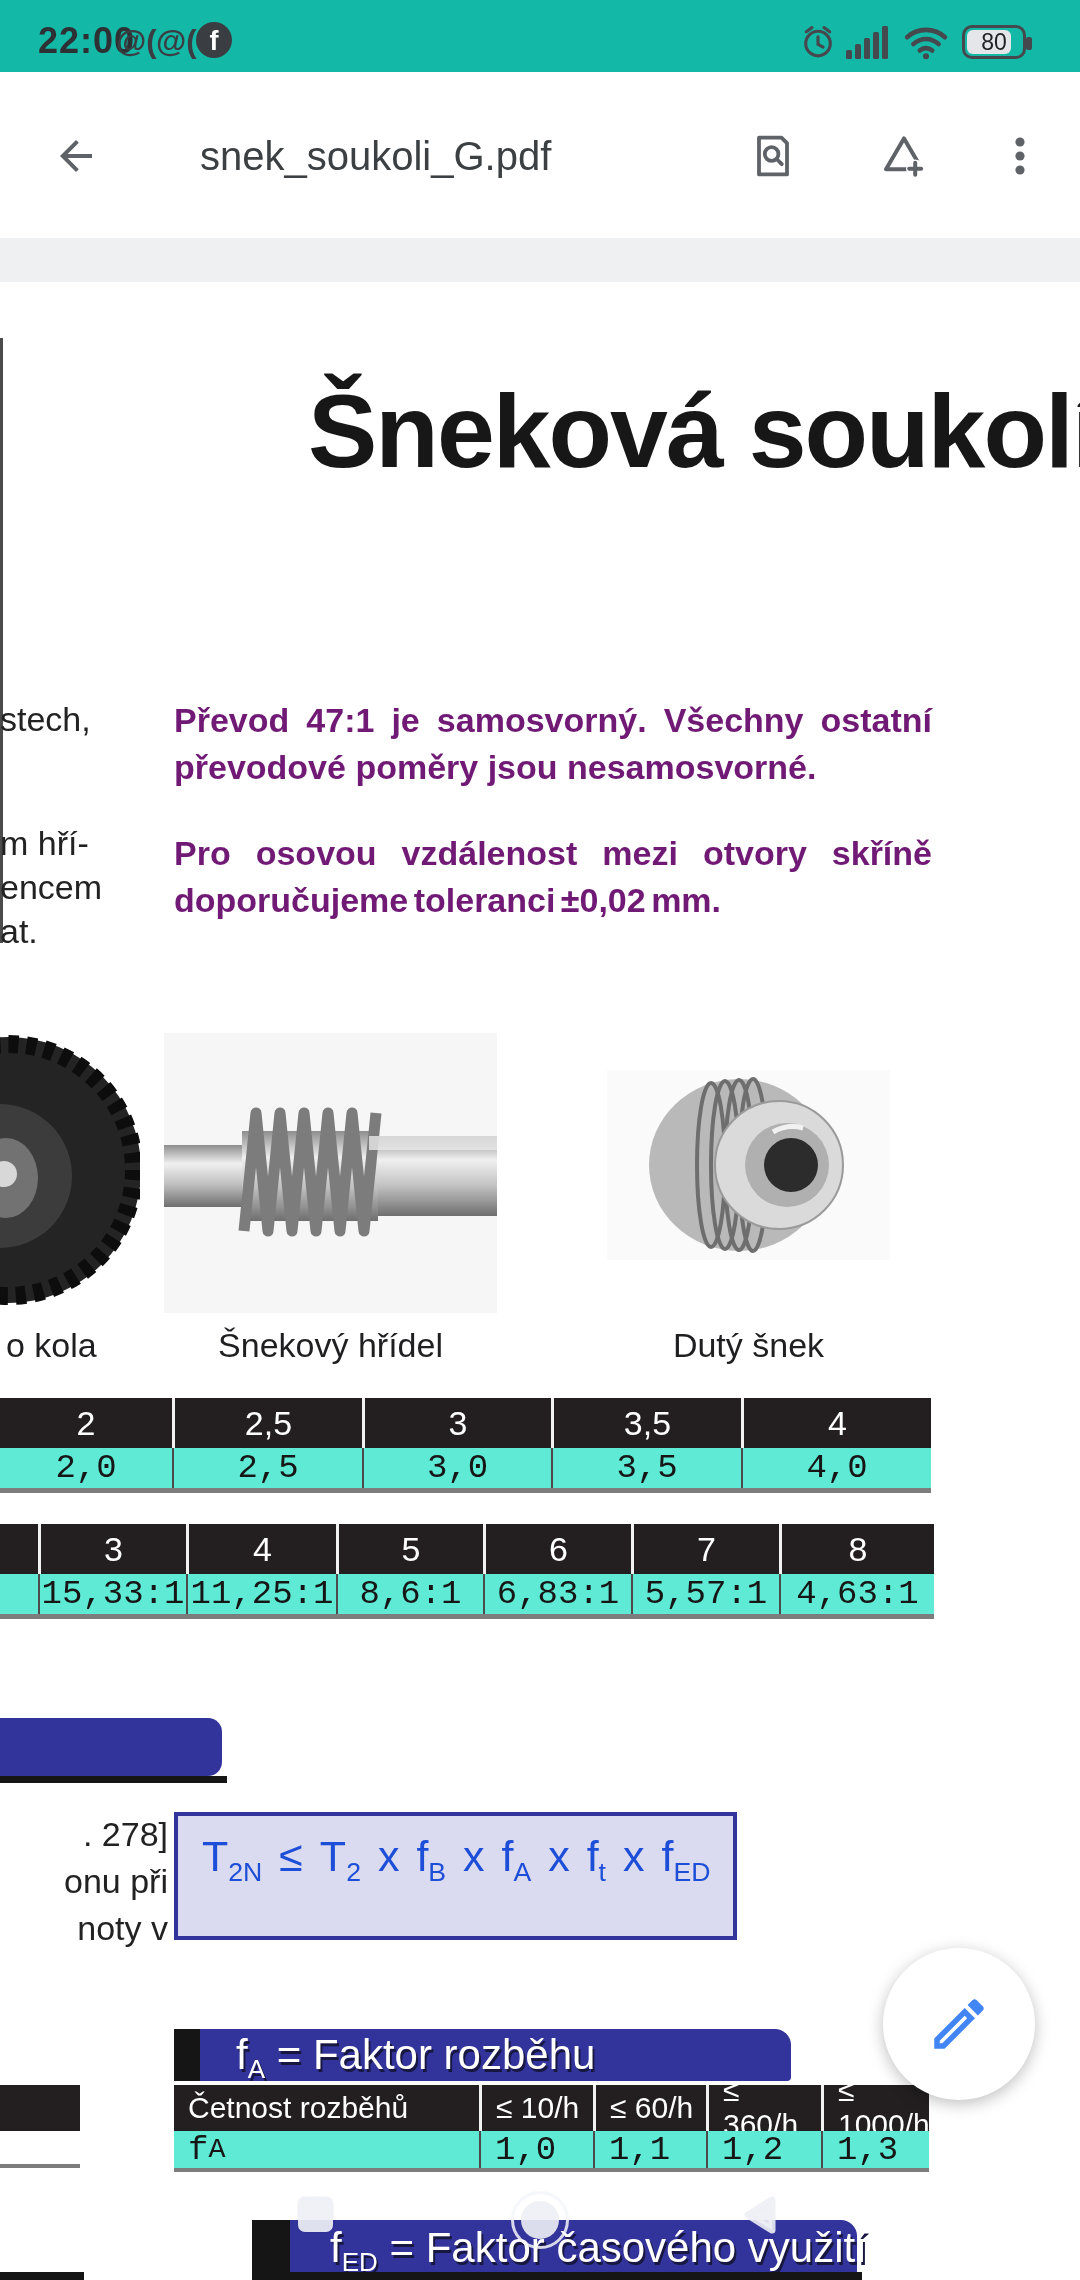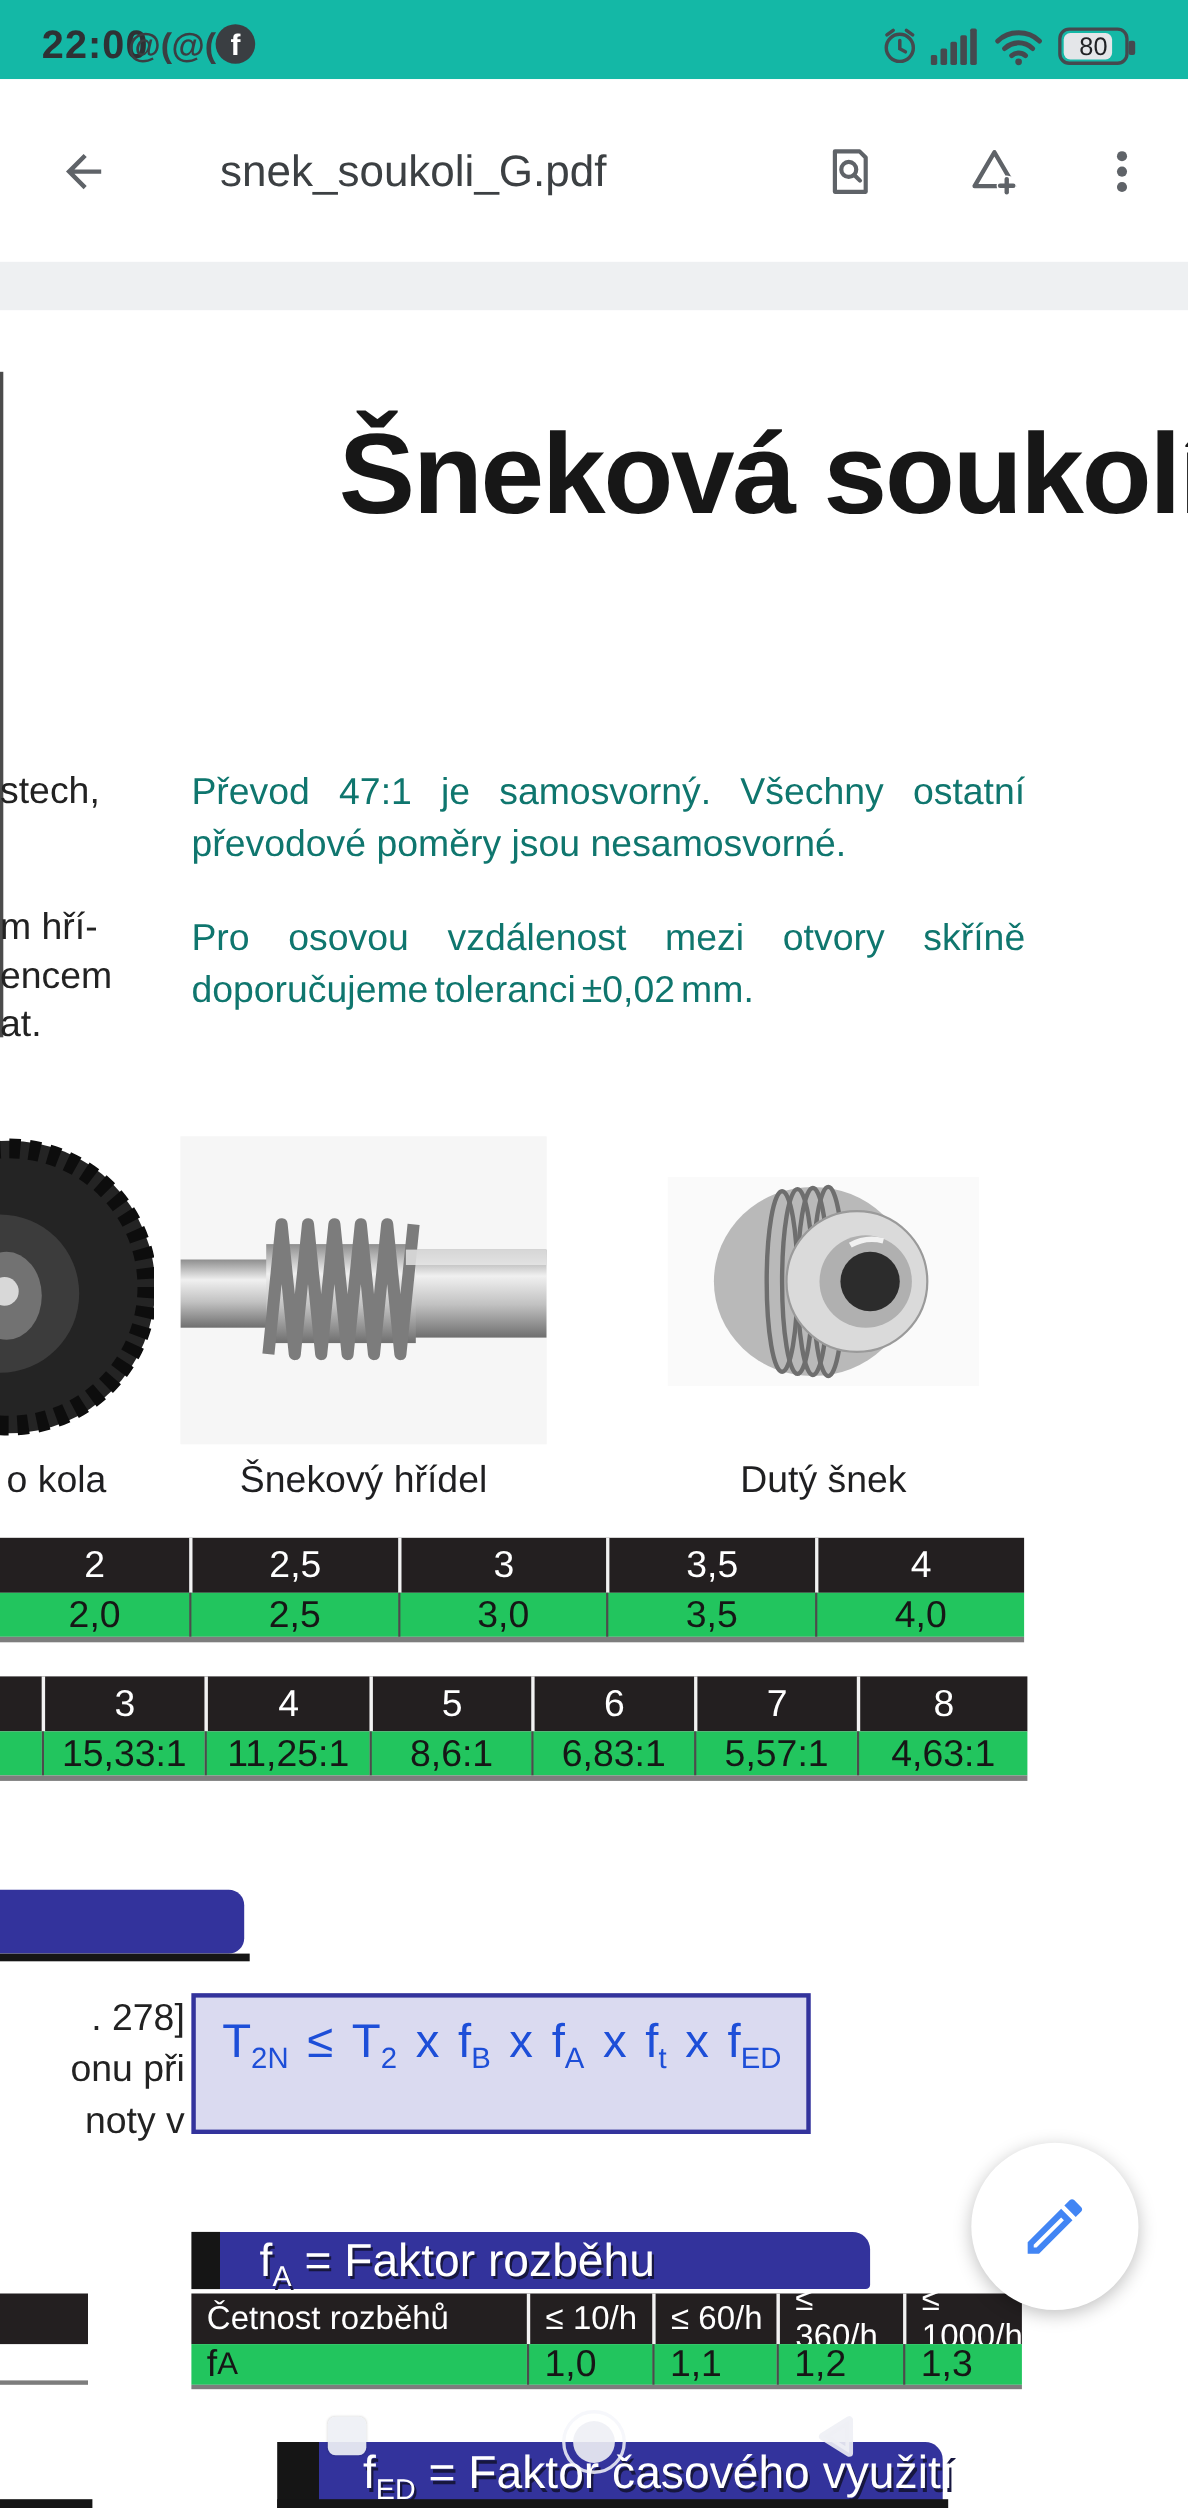--- a/index.html
+++ b/index.html
@@ -19,31 +19,31 @@
   .app-bar{position:absolute;left:0;top:72px;width:1080px;height:166px;background:#fff;}
   .ab-back{position:absolute;left:52px;top:60px;width:48px;height:48px;}
   .ab-title{position:absolute;left:200px;top:62px;font-size:40px;color:#3c4043;white-space:nowrap;}
   .ab-icon{position:absolute;top:60px;width:48px;height:48px;}
   .pdf-gap{position:absolute;left:0;top:238px;width:1080px;height:44px;background:#eef0f2;}
   
   .page-edge{position:absolute;left:0;top:338px;width:3px;height:605px;background:#4b4b4b;}
   .doc-title{position:absolute;left:308px;top:372px;font-size:104px;font-weight:700;color:#171717;letter-spacing:-2px;white-space:nowrap;}
   .frag{position:absolute;left:0;width:168px;text-align:left;font-size:34px;color:#222;white-space:nowrap;}
   .frag.r{text-align:right;}
-  .para{position:absolute;left:174px;width:758px;font-size:34px;line-height:47px;color:#0f766e;text-align:justify;}
+  .para{position:absolute;left:174px;width:758px;font-size:34px;line-height:47px;color:#701a75;text-align:justify;font-weight:bold;}
   .para.tight{word-spacing:-4px;}
   .photo-block{position:absolute;}
   .caption{position:absolute;top:1326px;font-size:34px;color:#1f1f21;}
   
   .tbl{position:absolute;display:flex;flex-direction:column;box-sizing:border-box;}
   .tbl .row{display:flex;}
   .tbl .cell{box-sizing:border-box;display:flex;align-items:center;justify-content:center;font-size:34px;}
   .tbl .hrow .cell{background:#231f20;color:#fff;}
   .tbl .hrow .cell + .cell{border-left:3px solid #f2f2f2;}
-  .tbl .brow .cell{background:#22c55e;color:#161616;}
+  .tbl .brow .cell{background:#5eead4;color:#161616;font-family:Liberation Mono, monospace;}
   .tbl .brow .cell + .cell{border-left:2px solid #4c4c4c;}
   .tbl .bottomline{height:5px;background:#7d7d7d;}
   .fa-tbl .cell{justify-content:flex-start;padding-left:14px;}
   .fa-tbl .hrow .cell{font-size:30px;}
   
   .navy-rect{position:absolute;background:#33339c;}
   .black-bar{position:absolute;background:#151515;}
   .formula-box{position:absolute;left:174px;top:1812px;width:563px;height:128px;background:#dadaf0;
                border:4px solid #33339c;box-sizing:border-box;}
   .formula-line{position:absolute;left:24px;top:16px;font-size:43px;color:#1d4ed8;white-space:nowrap;}

